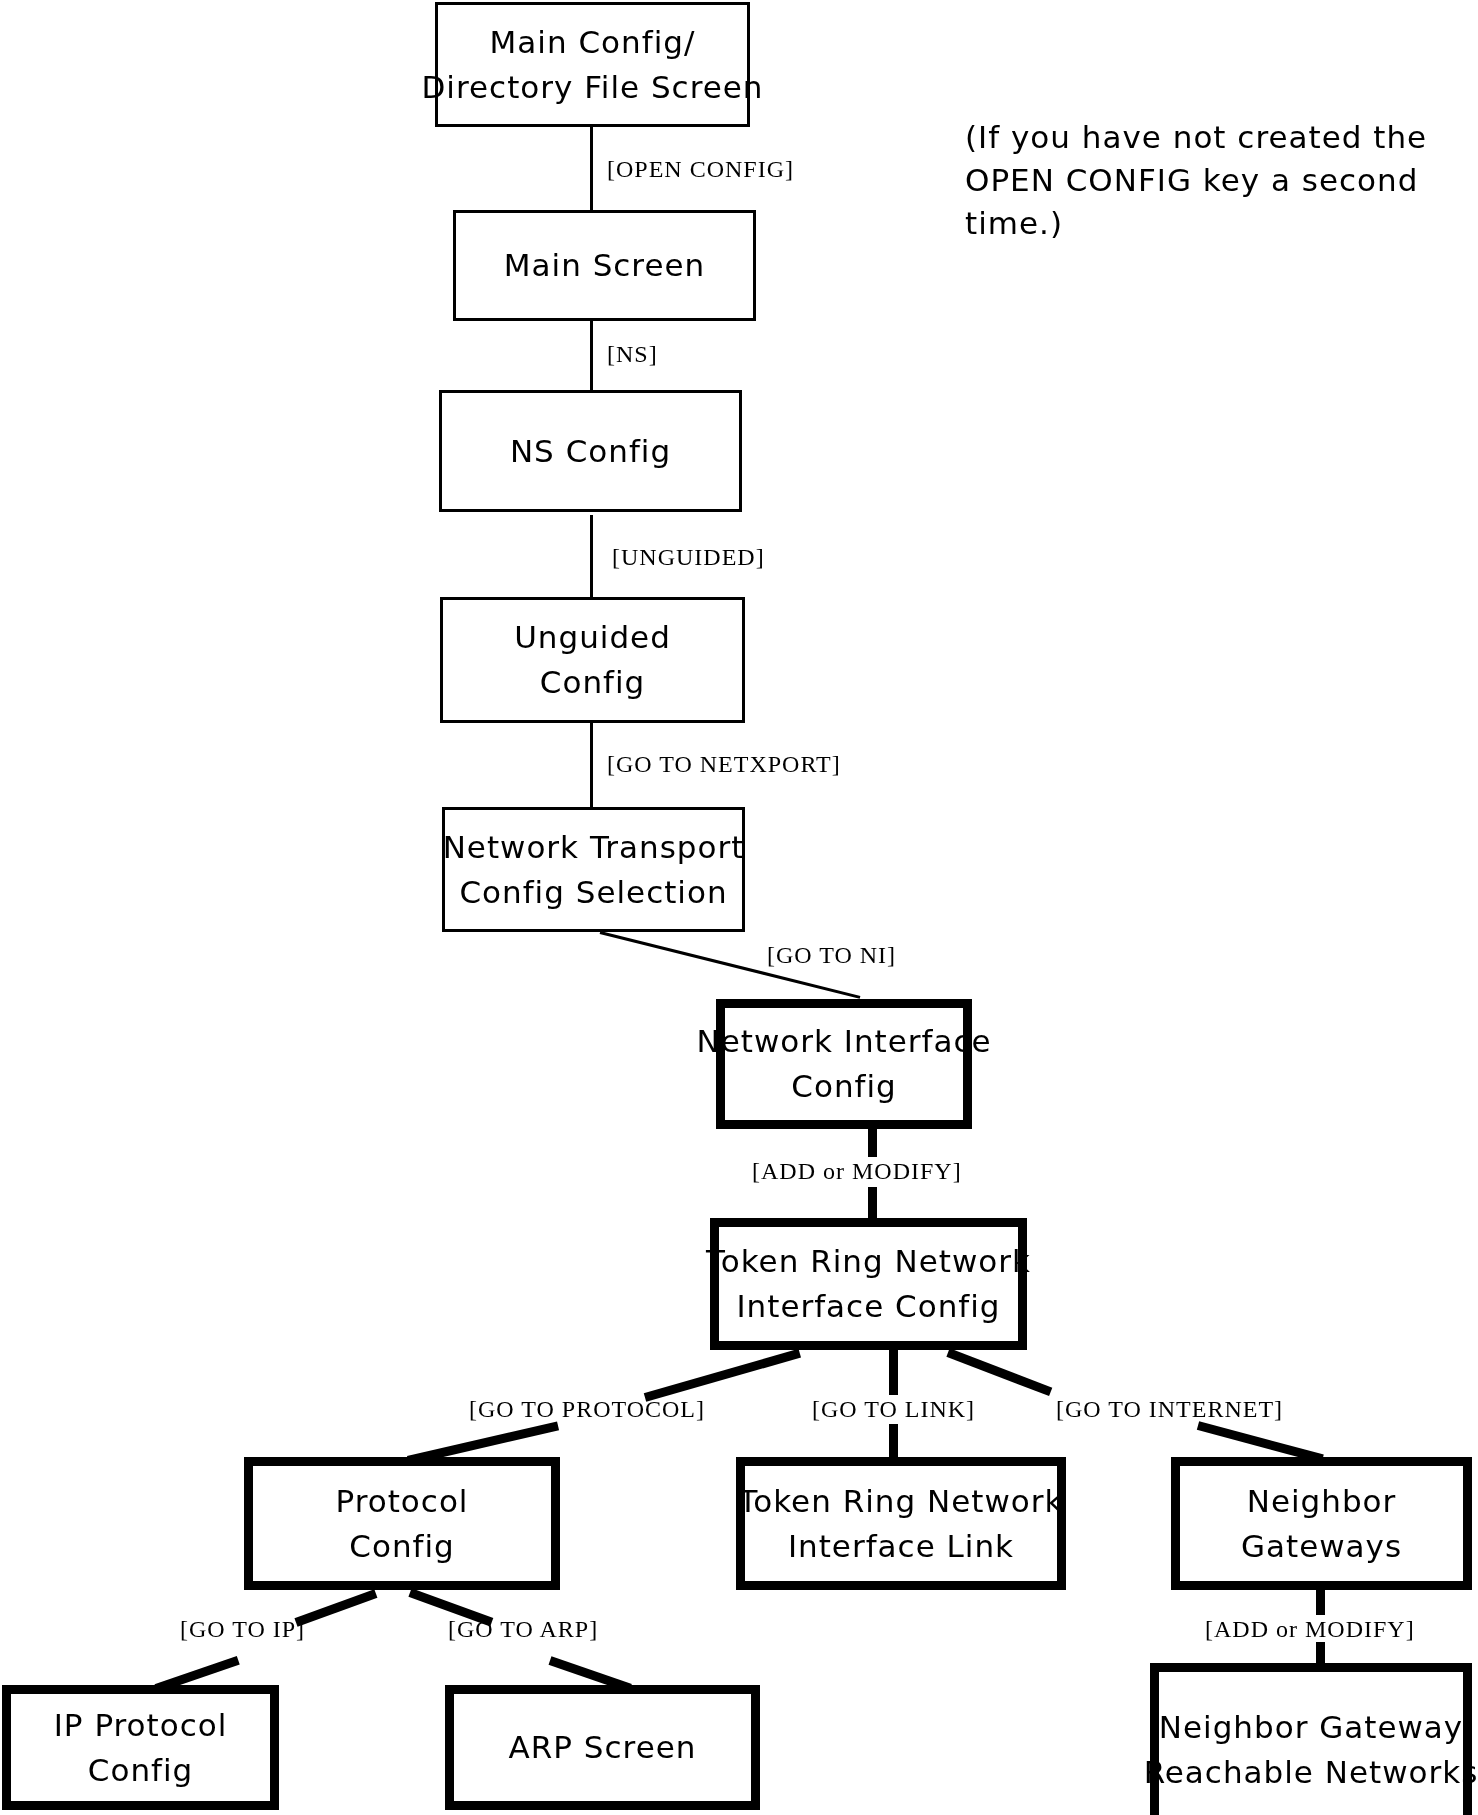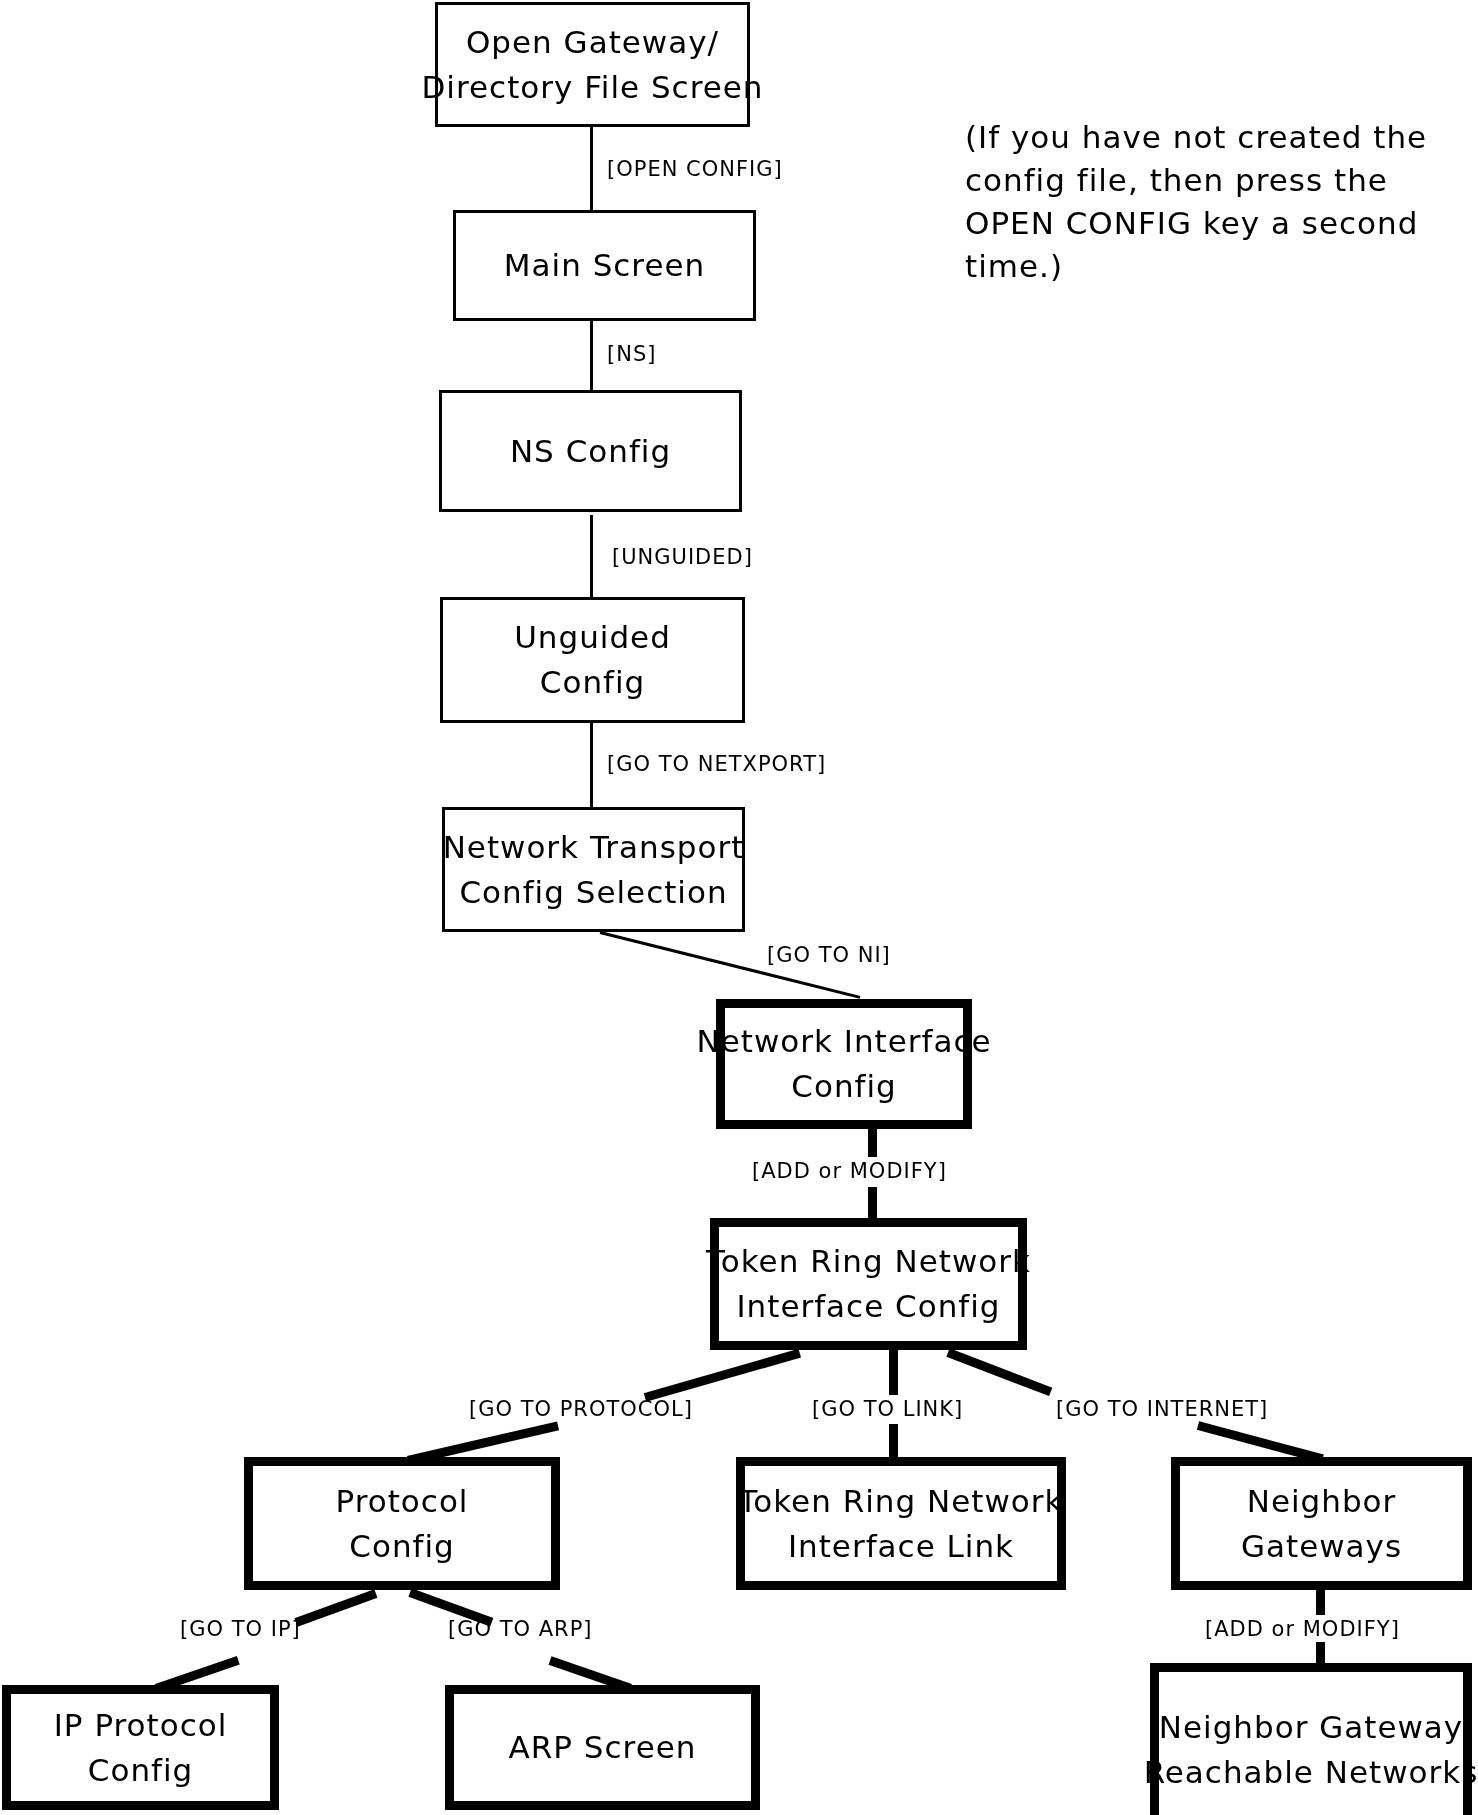--- a/index.html
+++ b/index.html
@@ -11,39 +11,39 @@
   .box {
     position:absolute; box-sizing:border-box;
     border:3px solid #000; background:#fff;
     display:flex; flex-direction:column;
     align-items:center; justify-content:center;
     text-align:center; font-size:31px; line-height:45px;
     letter-spacing:1px; white-space:nowrap;
   }
   .box.bold { border-width:9px; }
   .lbl {
-    position:absolute; font-size:21px; line-height:38px;
-    letter-spacing:1px; white-space:nowrap;
+    position:absolute; font-size:24px; line-height:38px;
+    letter-spacing:1px; white-space:nowrap;font-family:Liberation Serif, serif;
   }
   .vline { position:absolute; width:3px; background:#000; }
   .vline.bold { width:9px; }
   .dline { position:absolute; height:3px; background:#000; transform-origin:left center; }
   .dline.bold { height:9px; }
   .note {
     position:absolute; font-size:31px; line-height:43px; letter-spacing:1px;
     white-space:nowrap;
   }
 </style>
 </head>
 <body>
 
 <div id="canvas">
 
   <div class="box" style="left:435px; top:2px; width:315px; height:125px">
-    <div>Open Gateway/</div>
+    <div>Main Config/</div>
     <div>Directory File Screen</div>
   </div>
 
   <div class="vline" style="left:590px; top:127px; height:83px"></div>
   <div class="lbl" style="left:607px; top:150px">[OPEN CONFIG]</div>
 
   <div class="box" style="left:453px; top:210px; width:303px; height:111px">
     <div>Main Screen</div>
   </div>
 
@@ -135,18 +135,17 @@
     <div>ARP Screen</div>
   </div>
 
   <div class="box bold" style="left:1150px; top:1663px; width:322px; height:174px">
     <div>Neighbor Gateway</div>
     <div>Reachable Networks</div>
   </div>
 
   <div class="note" style="left:965px; top:116px">
     <div>(If you have not created the</div>
-    <div>config file, then press the</div>
     <div>OPEN CONFIG key a second</div>
     <div>time.)</div>
   </div>
 
 </div>
 
 </body></html>

